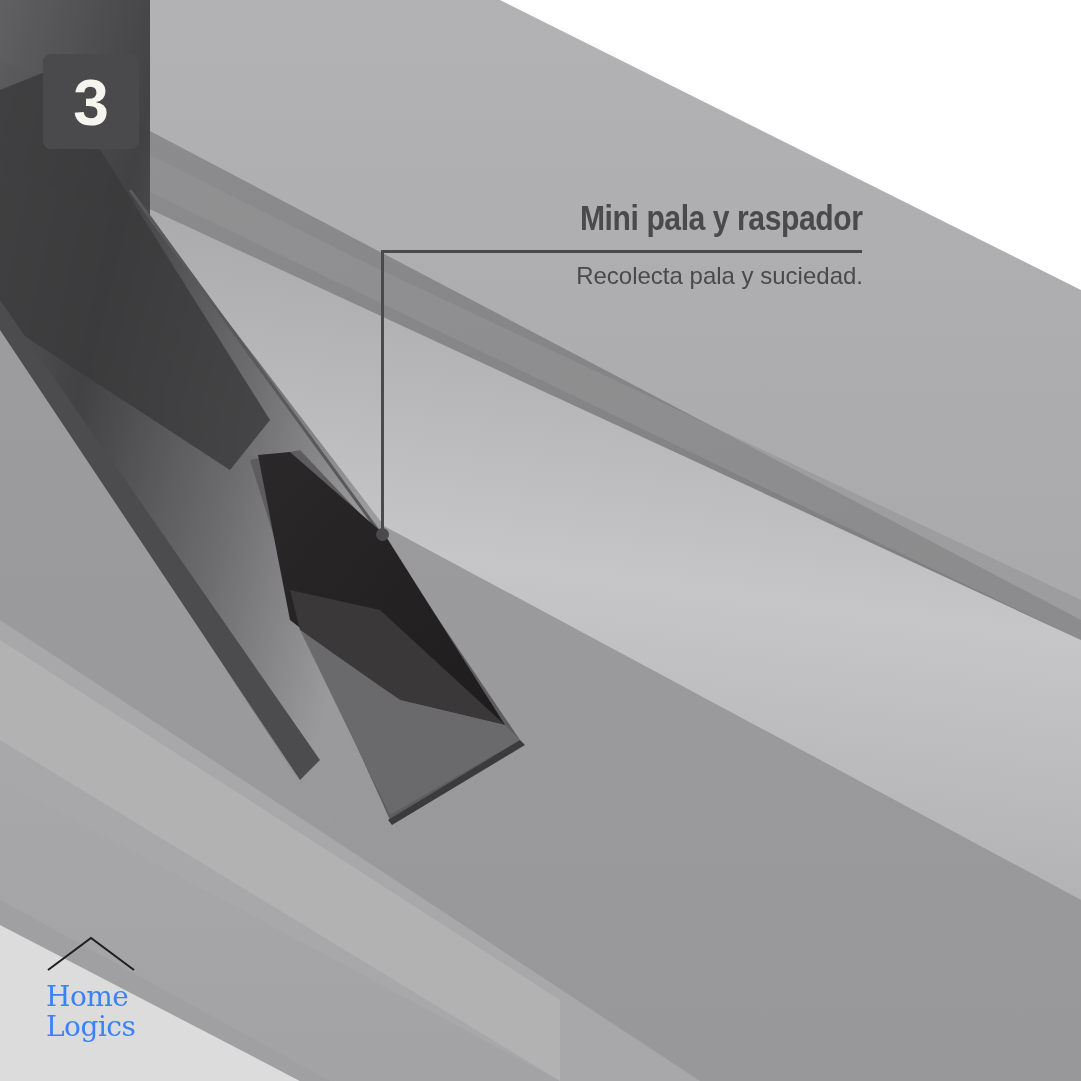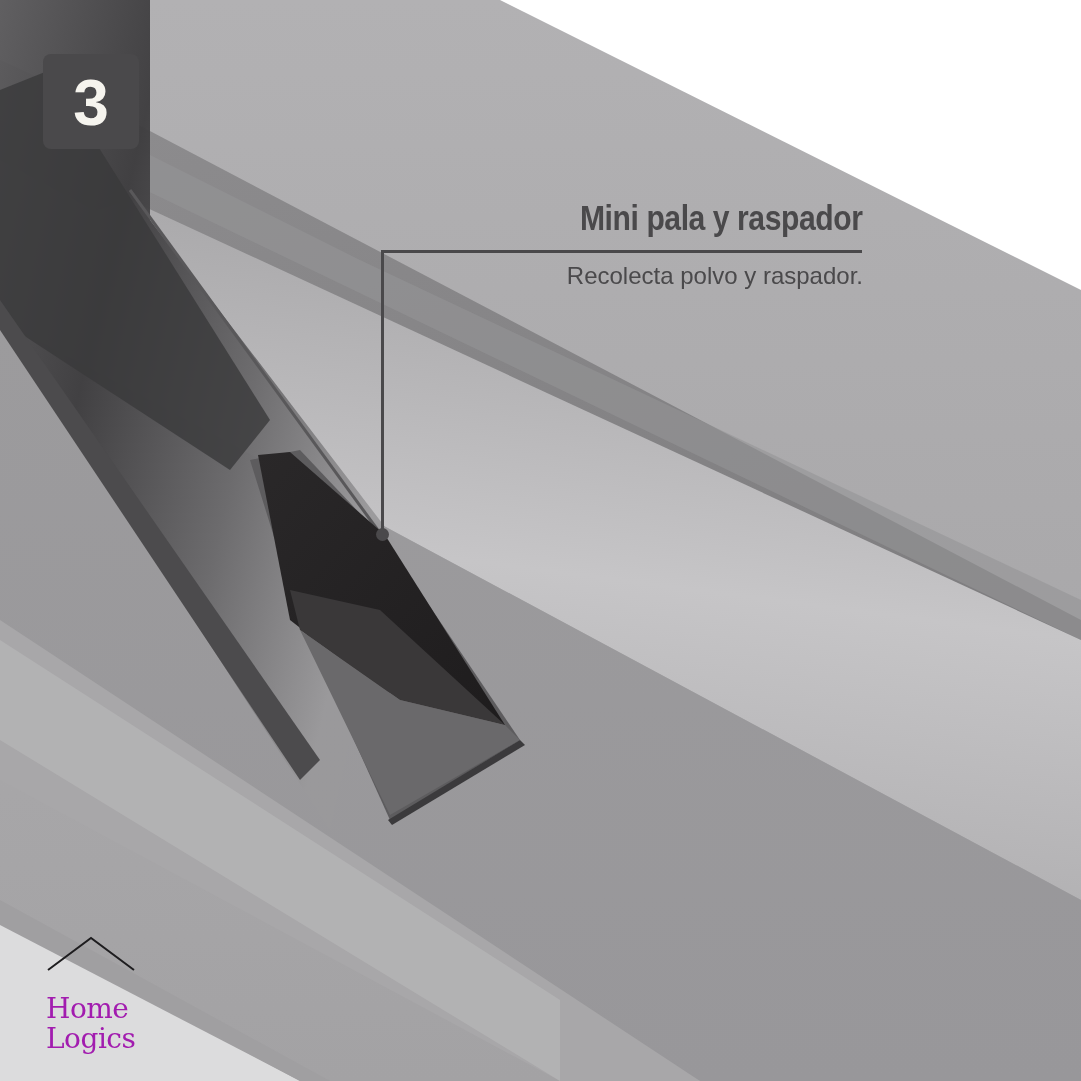--- a/index.html
+++ b/index.html
@@ -23,22 +23,22 @@
     .callout-subtitle {
       position: absolute; right: 218px; top: 262px;
       font-family: "Liberation Sans", sans-serif; font-size: 24px; color: #4a494b; white-space: nowrap;
     }
     .leader-h { position: absolute; left: 381px; top: 250px; width: 481px; height: 3px; background: #4a494b; }
     .leader-v { position: absolute; left: 381px; top: 250px; width: 3px; height: 283px; background: #4a494b; }
     .leader-dot { position: absolute; left: 376px; top: 528px; width: 13px; height: 13px; border-radius: 50%; background: #4a494b; }
     .brand-logo { position: absolute; left: 46px; top: 936px; width: 96px; }
     .brand-roof { display: block; }
     .brand-text {
-      font-family: "DejaVu Serif", serif; color: #a21caf; font-size: 28px; line-height: 30px;
-      margin-top: 22px; letter-spacing: -0.5px;
+      font-family: "DejaVu Serif", serif; color: #3b82f6; font-size: 28px; line-height: 30px;
+      margin-top: 10px; letter-spacing: -0.5px;
     }
     .brand-text span { display: block; }
   </style>
 </head>
 <body>
 
 <svg class="scene" viewBox="0 0 1081 1081" xmlns="http://www.w3.org/2000/svg">
   <defs>
     <linearGradient id="gTop" x1="0" y1="0" x2="0" y2="1">
       <stop offset="0" stop-color="#b2b1b3"></stop>
@@ -103,21 +103,21 @@
 
 <div class="step-badge">
   <span class="step-number">3</span>
 </div>
 
 <div class="leader-h"></div>
 <div class="leader-v"></div>
 <div class="leader-dot"></div>
 
 <div class="callout-title">Mini pala y raspador</div>
-<div class="callout-subtitle">Recolecta polvo y raspador.</div>
+<div class="callout-subtitle">Recolecta pala y suciedad.</div>
 
 <div class="brand-logo">
   <svg class="brand-roof" width="90" height="36" viewBox="0 0 90 36">
     <polyline points="2,34 45,2 88,34" fill="none" stroke="#1e1d1f" stroke-width="2"></polyline>
   </svg>
   <div class="brand-text">
     <span>Home</span>
     <span>Logics</span>
   </div>
 </div>

